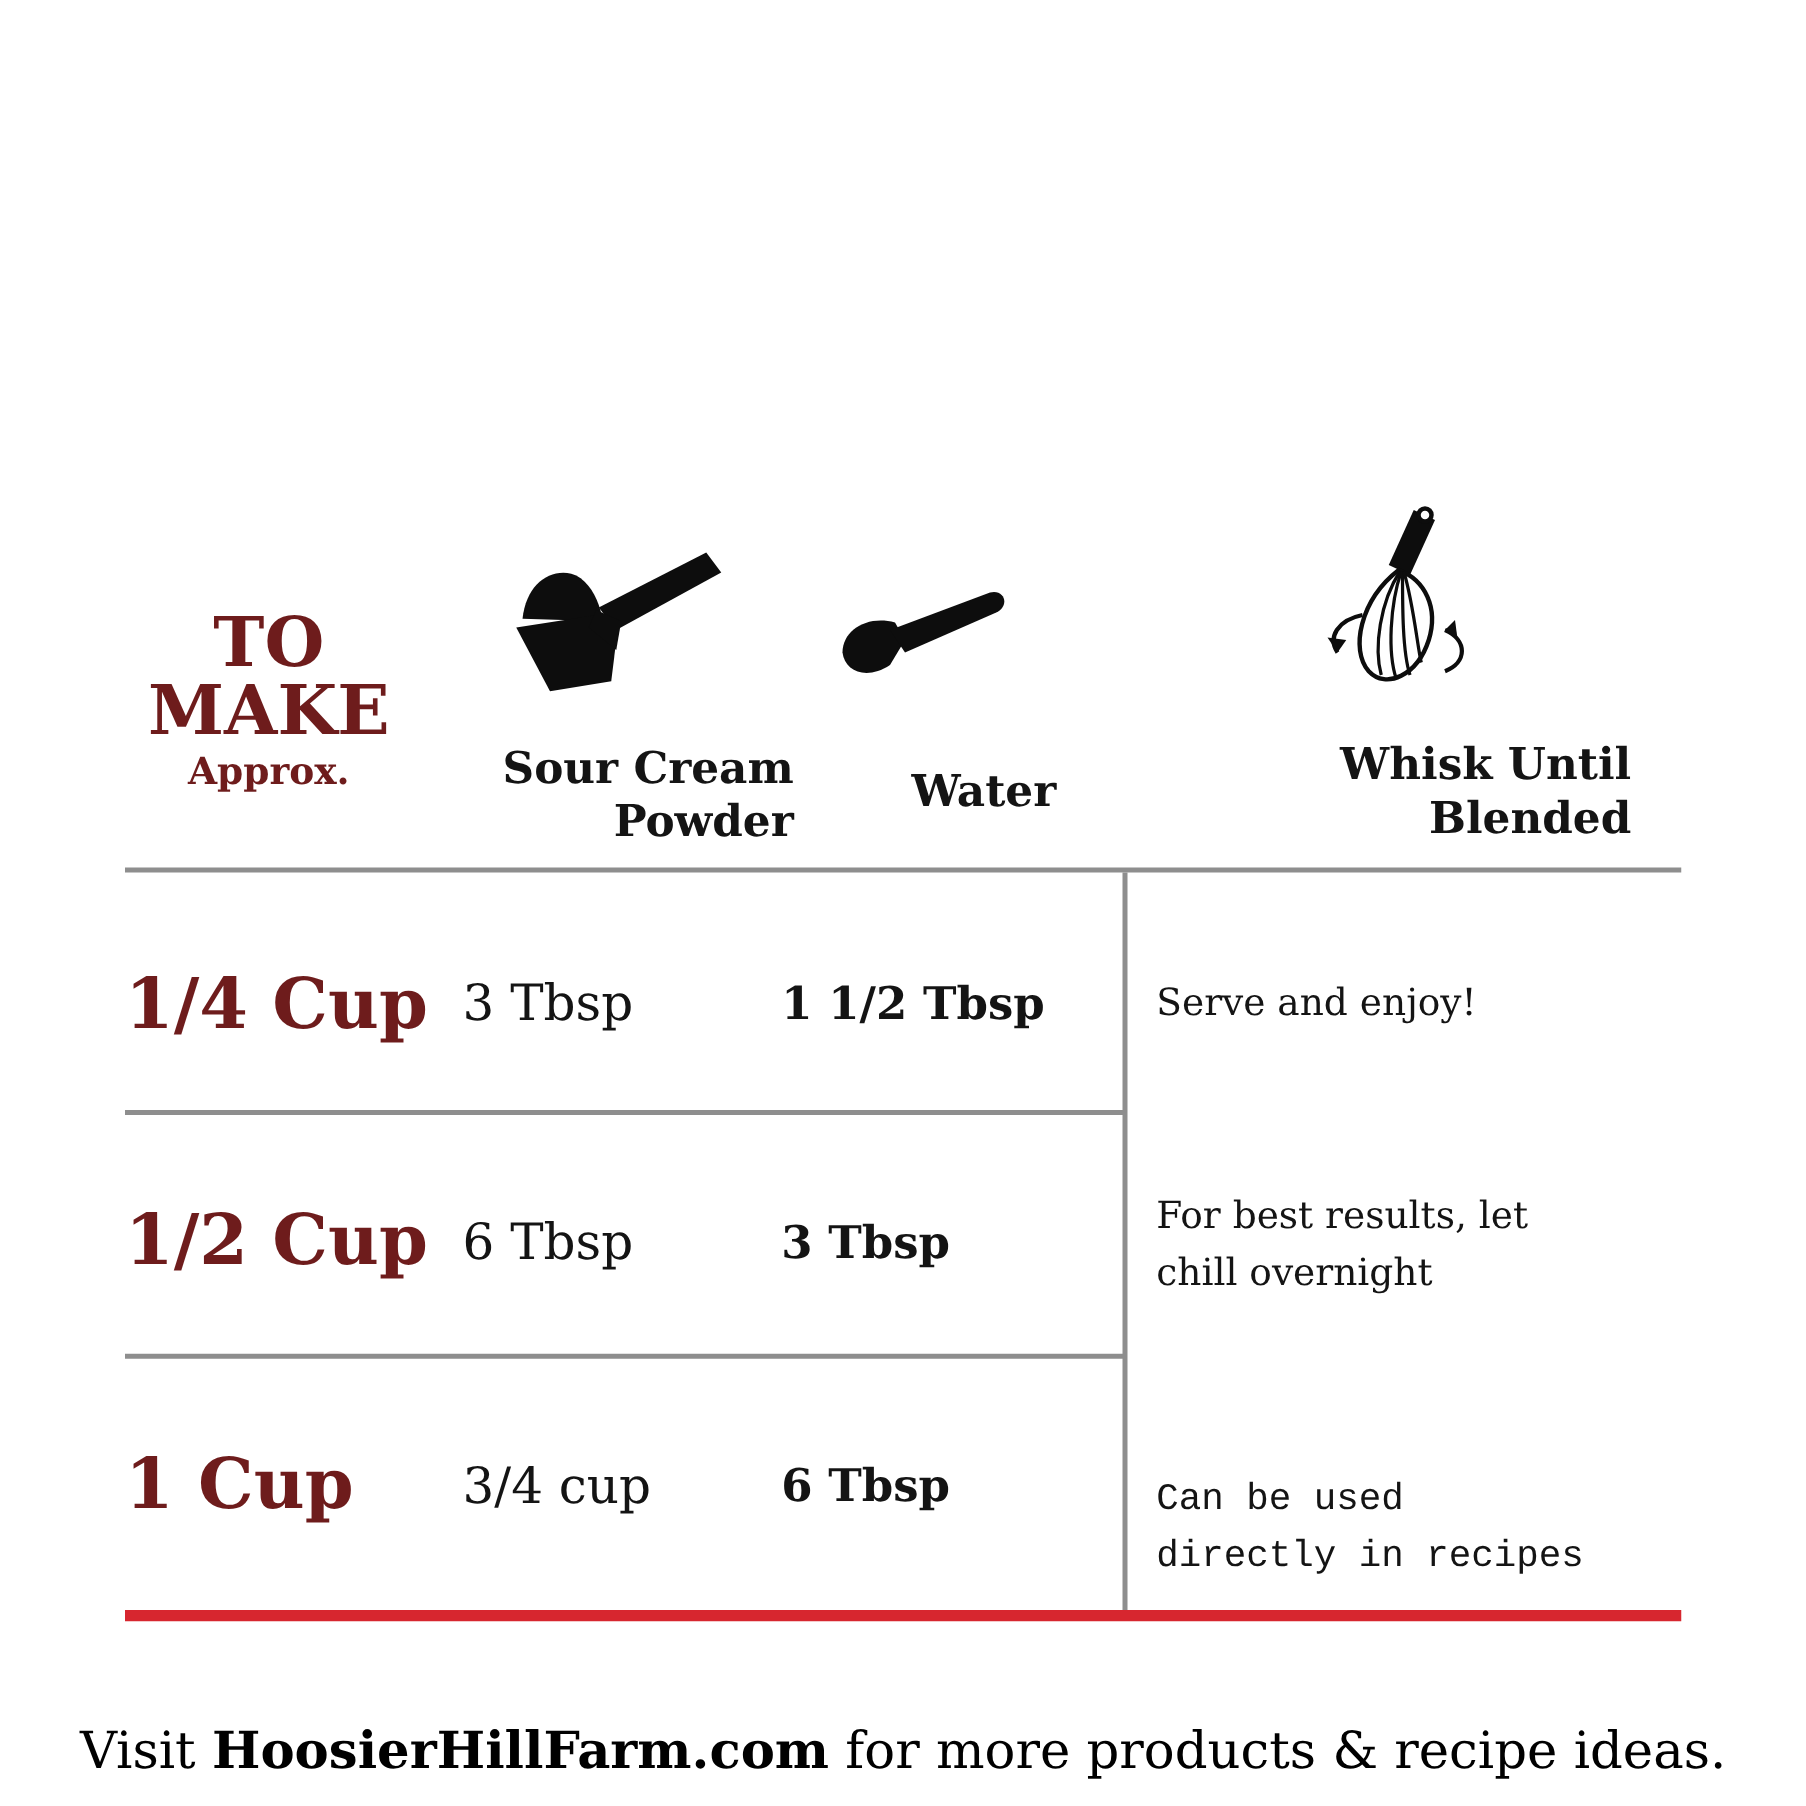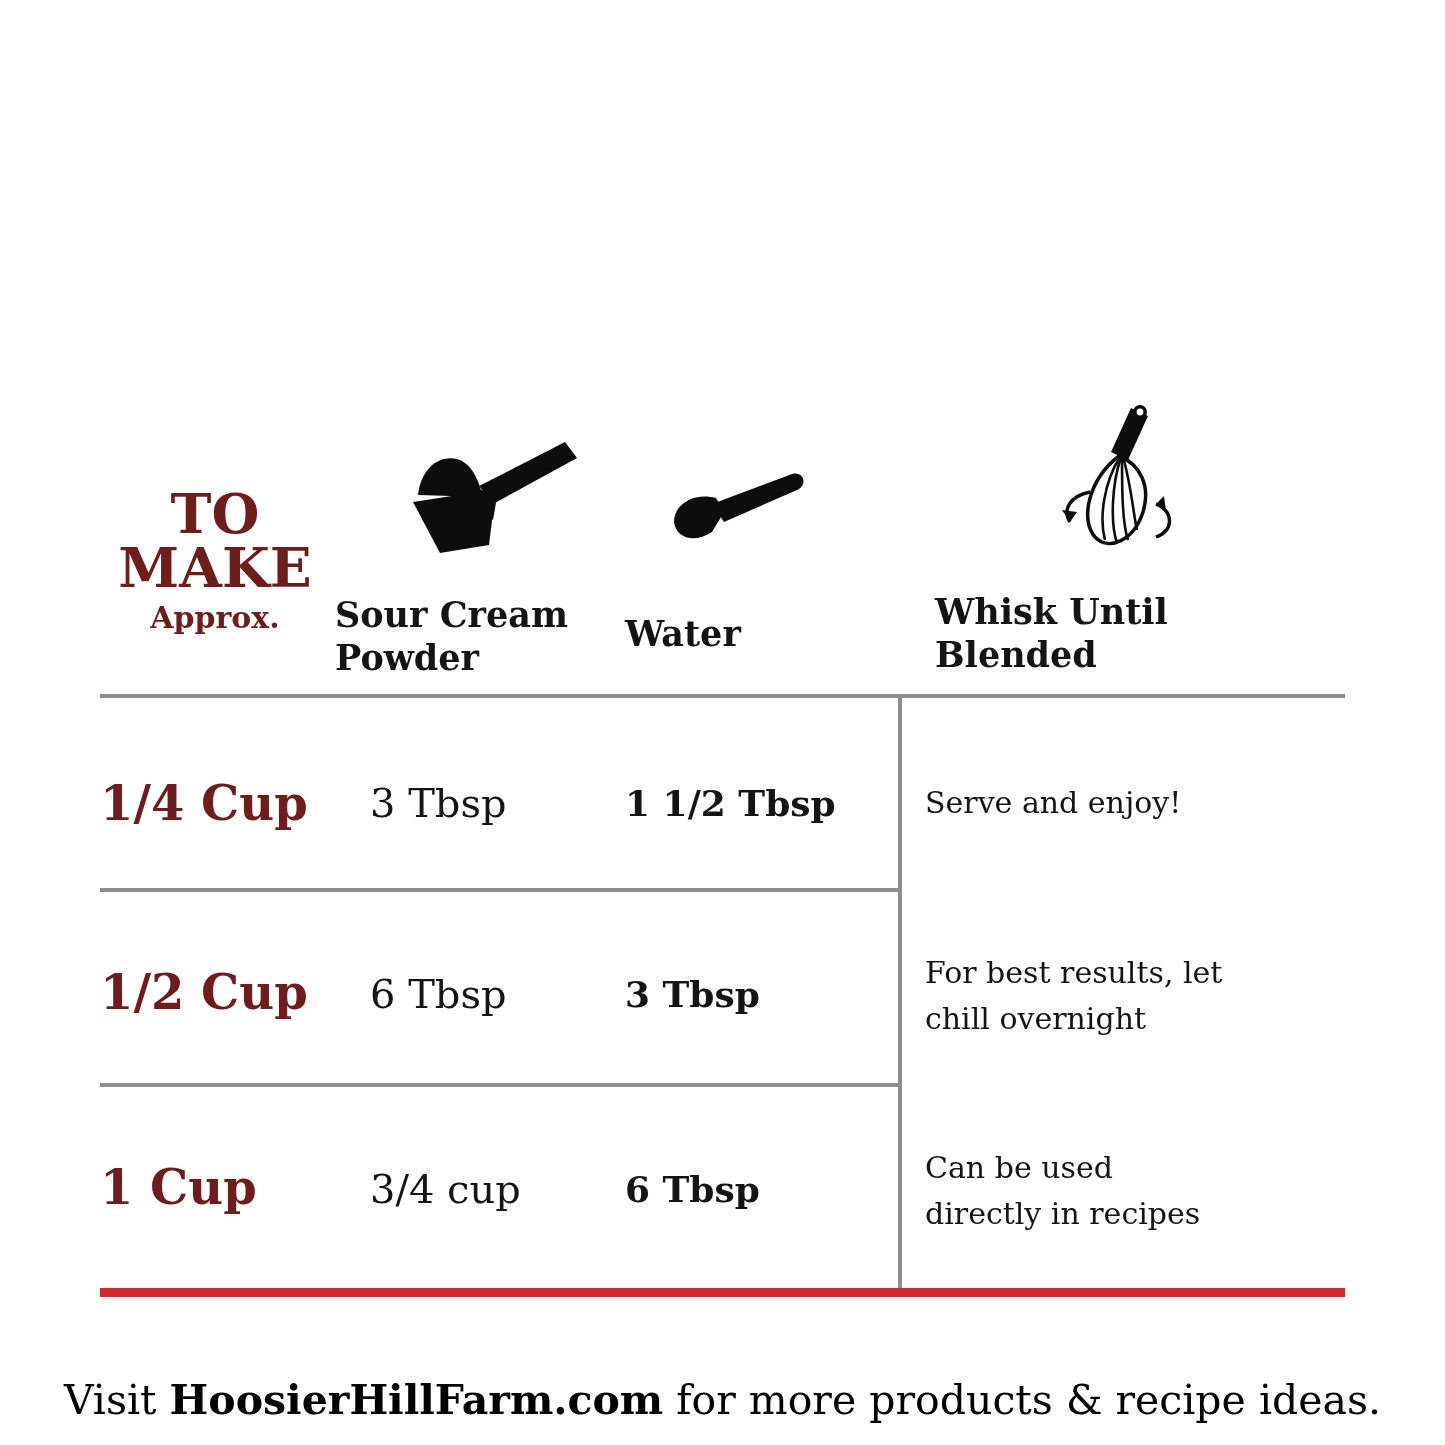--- a/index.html
+++ b/index.html
@@ -57,21 +57,21 @@
     position: absolute;
     right: 78px;
     bottom: 0;
     width: 210px;
     height: 175px;
   }
 
   
   .col-head {
     position: absolute;
-    text-align: left;
+    text-align: right;
     font-family: "DejaVu Serif", "Liberation Serif", serif;
     font-weight: bold;
     font-size: 35px;
     line-height: 43px;
     color: #141414;
   }
   #head-tomake {
     position: absolute;
     left: 100px;
     top: 487px;
@@ -151,21 +151,21 @@
   }
 
   
   .cell {
     position: absolute;
     font-family: "DejaVu Serif", "Liberation Serif", serif;
     color: #141414;
   }
   .cell-amount {
     font-weight: bold;
-    font-size: 48px;
+    font-size: 56px;
     line-height: 60px;
     color: #6e1c1c;
     text-align: left;
     left: 100px;
     width: 300px;
   }
   .cell-powder {
     font-weight: normal;
     font-size: 40px;
     line-height: 46px;
@@ -289,21 +289,21 @@
   <div class="cell cell-powder" style="top:971px;">6 Tbsp</div>
   <div class="cell cell-water" style="top:971px;">3 Tbsp</div>
   <div class="cell cell-note" style="top:950px;">
     <div>For best results, let</div>
     <div>chill overnight</div>
   </div>
 
   <div class="cell cell-amount r3">1 Cup</div>
   <div class="cell cell-powder" style="top:1166px;">3/4 cup</div>
   <div class="cell cell-water" style="top:1166px;">6 Tbsp</div>
-  <div class="cell cell-note" style="top:1145px;">
+  <div class="cell cell-note" style="top:1177px;font-family:Liberation Mono, monospace;">
     <div>Can be used</div>
     <div>directly in recipes</div>
   </div>
 
   <div id="footer-text">
     <span>Visit </span><span class="strong">HoosierHillFarm.com</span><span> for more products &amp; recipe ideas.</span>
   </div>
 
 </div>
 

